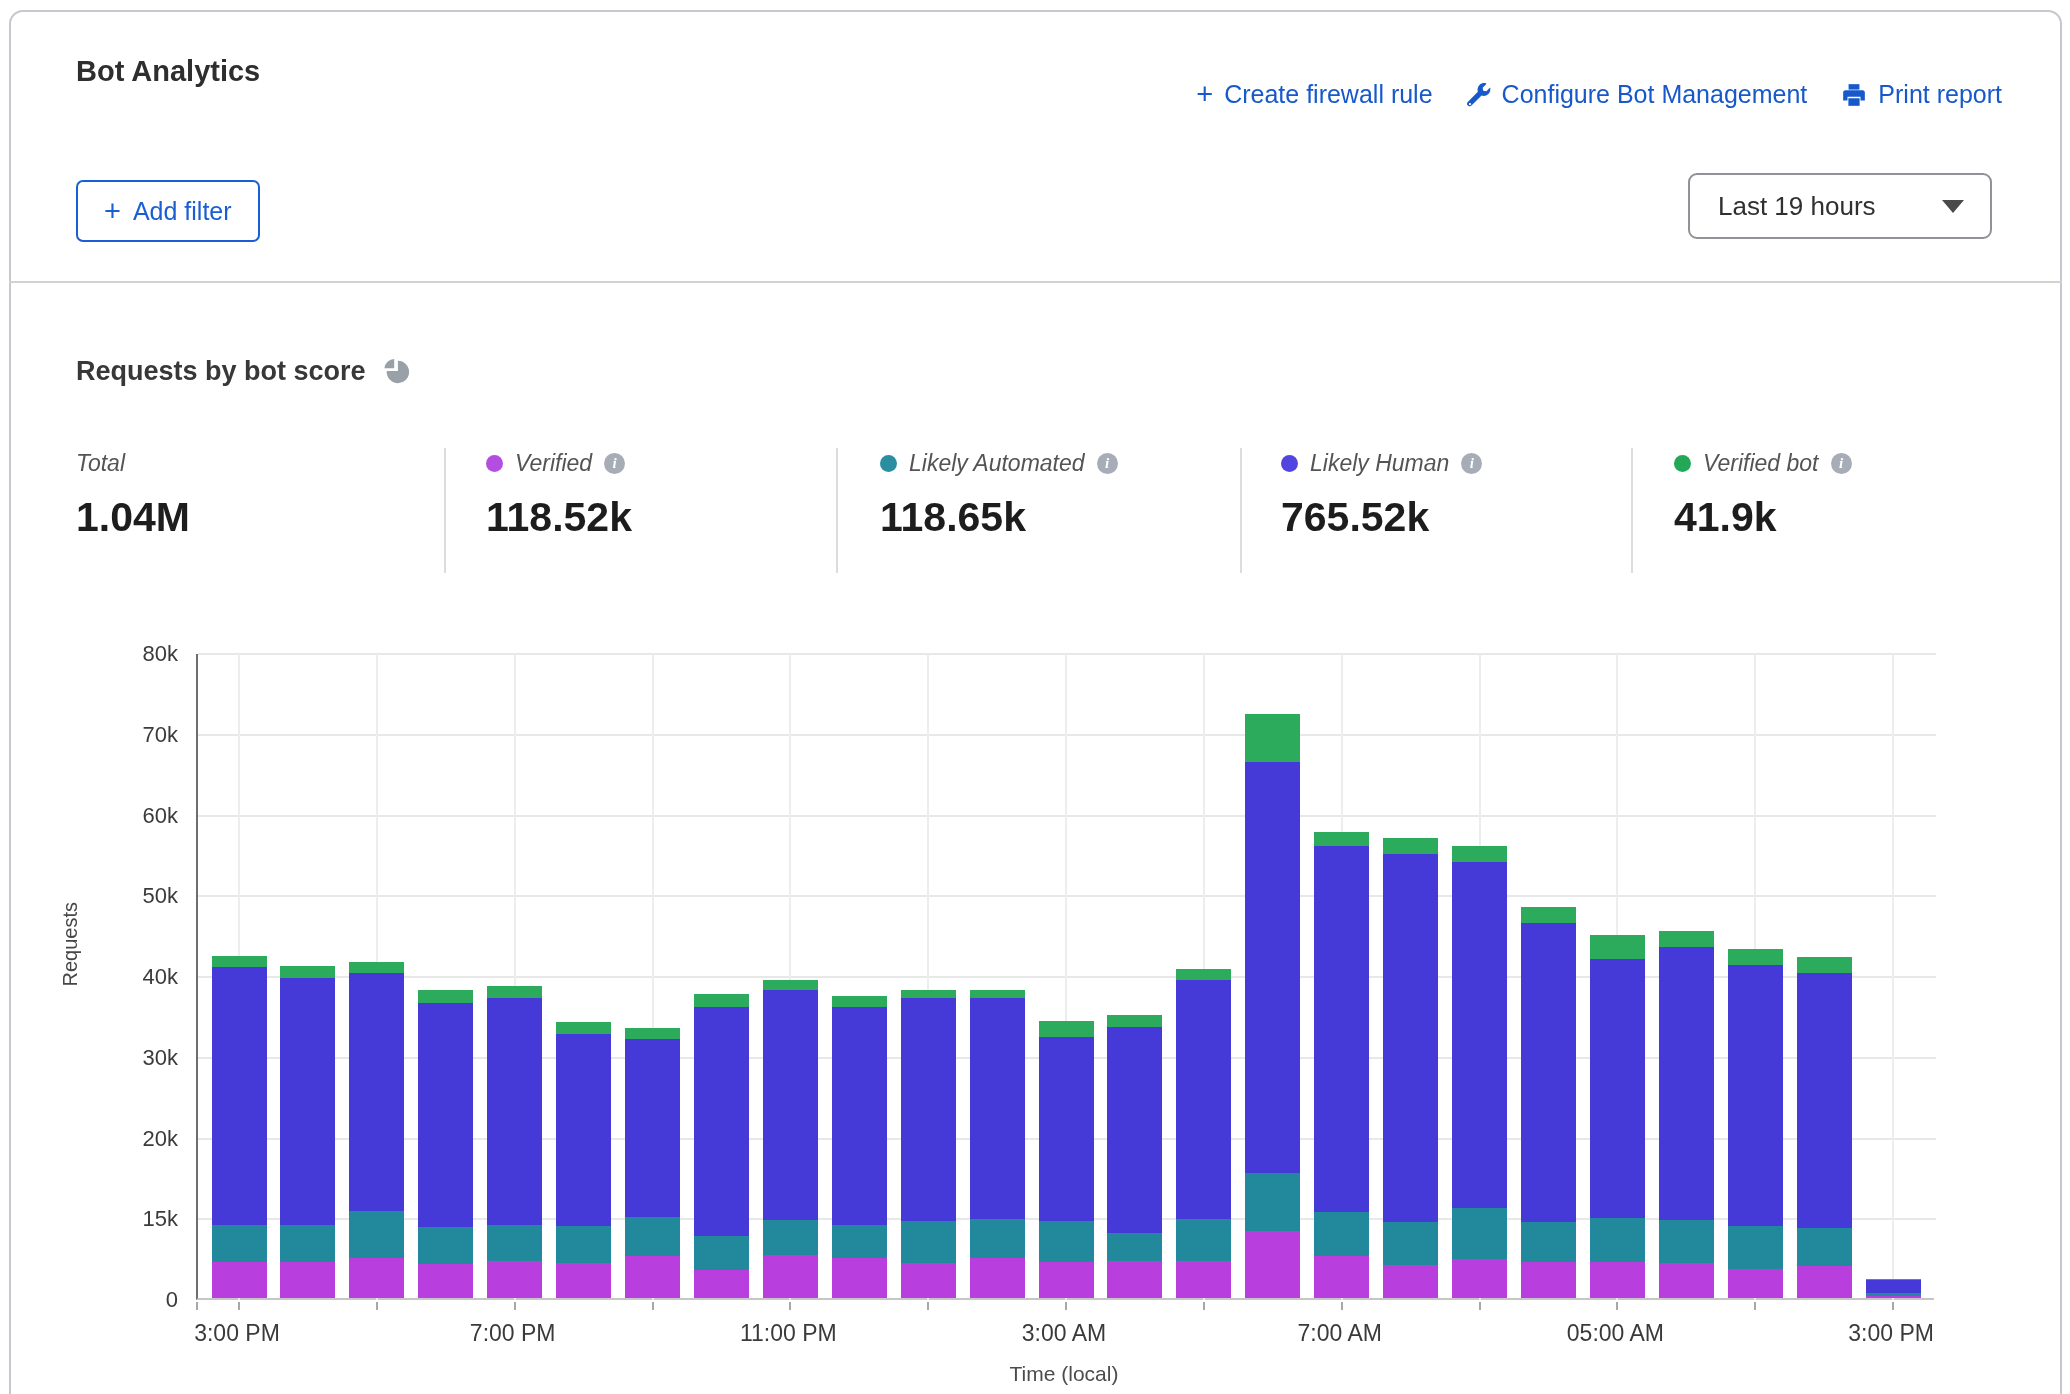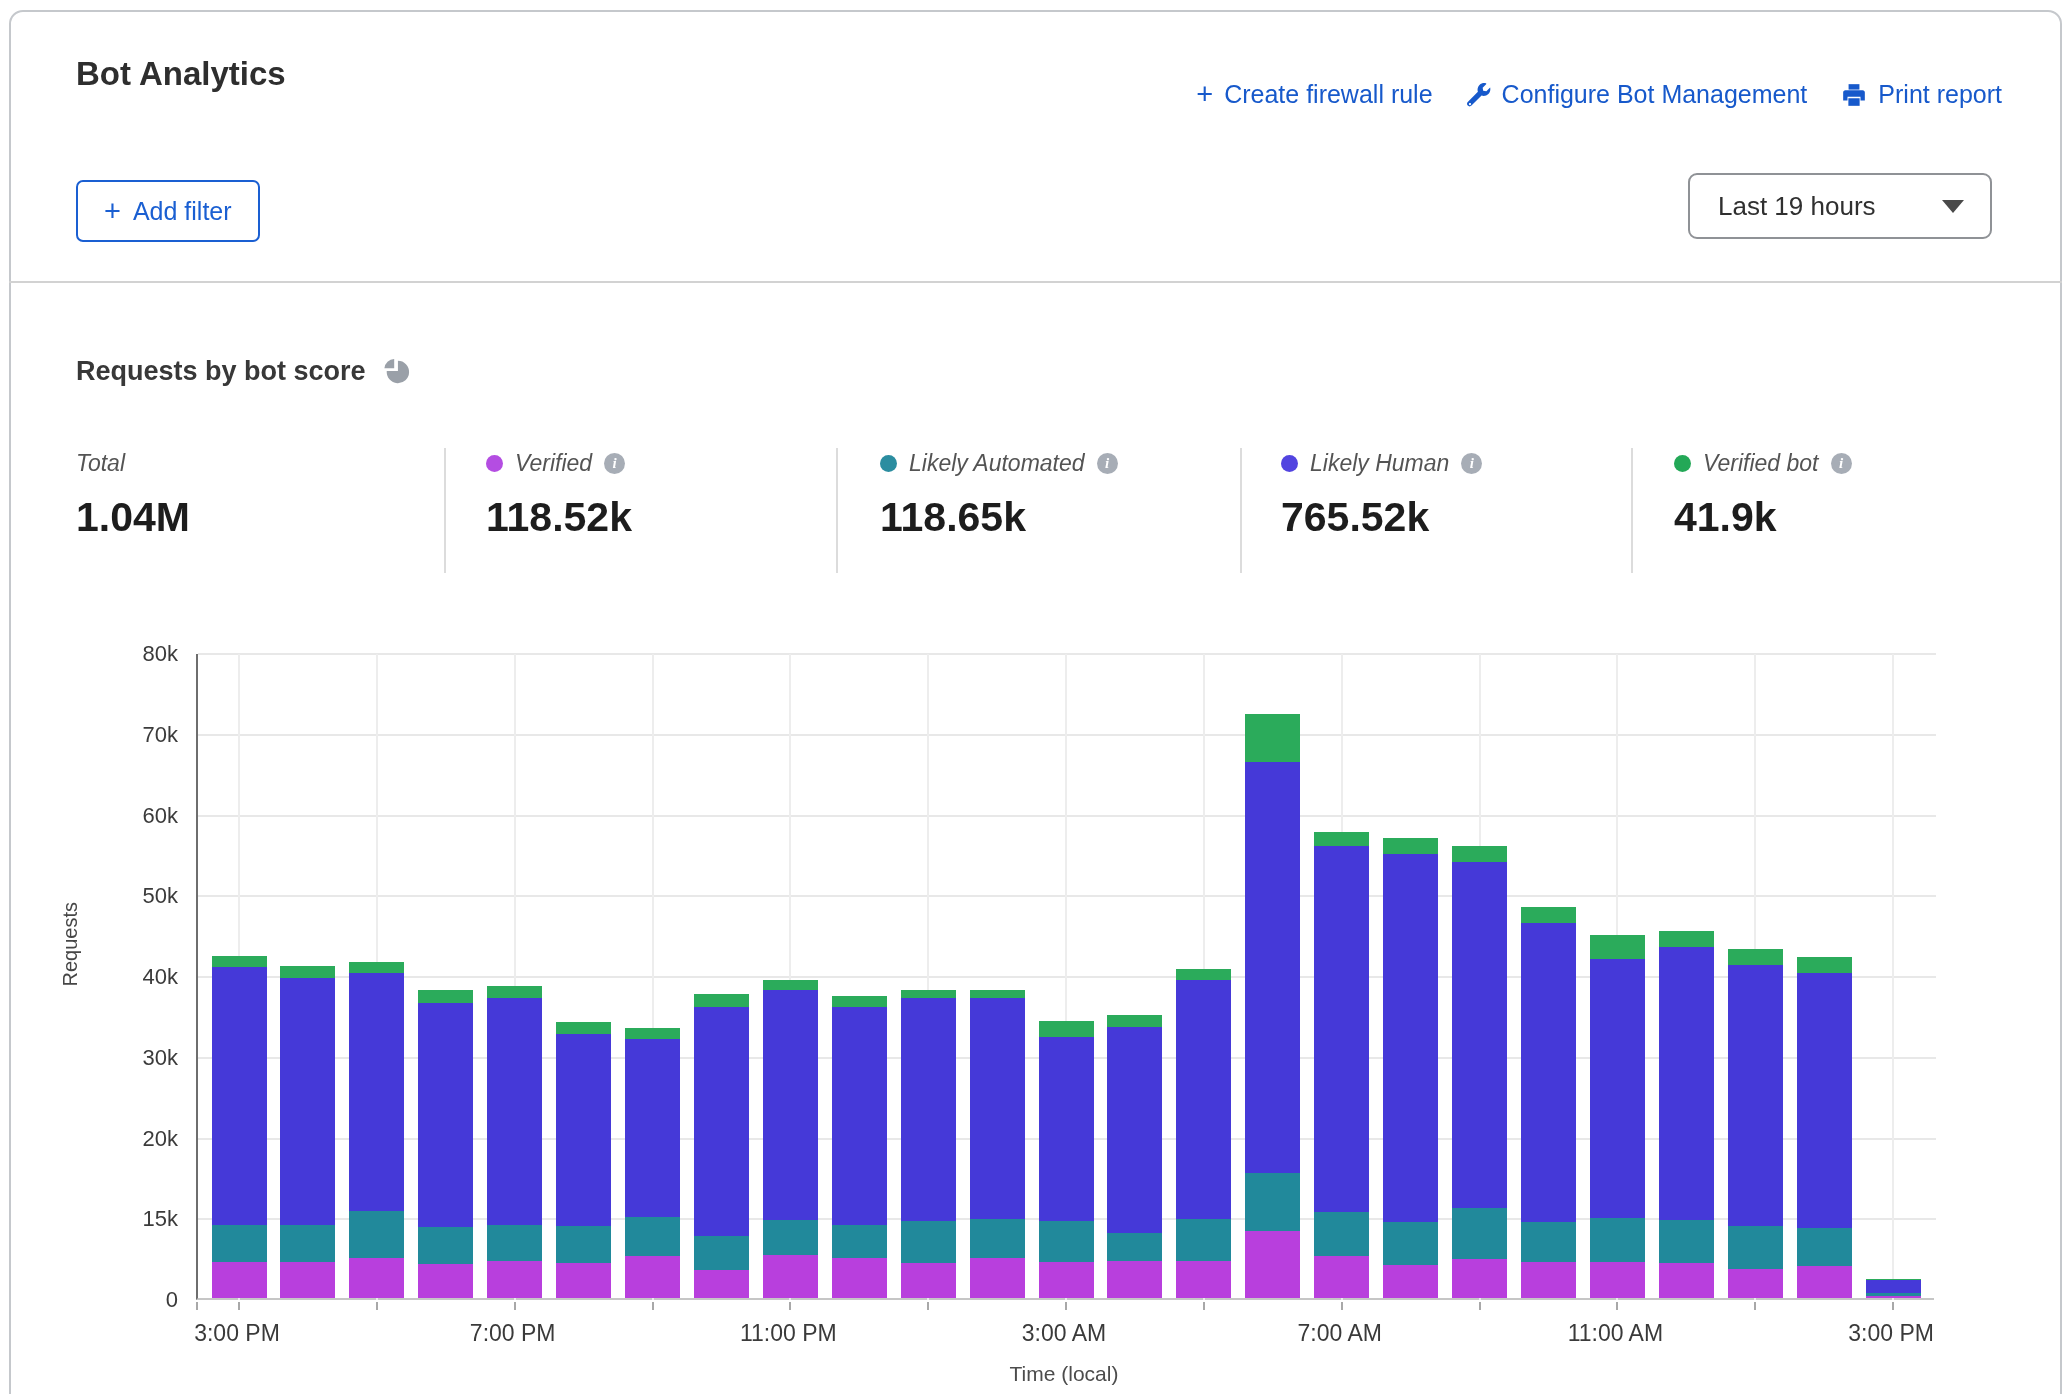--- a/index.html
+++ b/index.html
@@ -5,21 +5,21 @@
   * { margin:0; padding:0; box-sizing:border-box; }
   html,body { width:2070px; height:1394px; background:#fff; overflow:hidden;
     font-family:"Liberation Sans", sans-serif; color:#333; }
   .abs { position:absolute; }
 
   
   .card { left:9px; top:10px; width:2053px; height:1500px;
     border:2px solid #c5c8cc; border-radius:14px 14px 0 0; background:#fff; }
   .divider { left:9px; top:281px; width:2053px; height:2px; background:#d2d2d2; }
 
-  .page-title { left:76px; top:55px; font-size:33px; font-weight:700; color:#2e2e2e; }
+  .page-title { left:76px; top:55px; font-size:29px; font-weight:700; color:#2e2e2e; }
 
   .actions { top:80px; right:68px; display:flex; gap:34px; align-items:center; }
   .action-link { display:flex; align-items:center; gap:11px; color:#1759cb;
     font-size:25px; cursor:pointer; }
   .plus-glyph { font-size:29px; font-weight:400; line-height:1; }
 
   .add-filter { left:76px; top:180px; height:62px; padding:0 26px;
     border:2px solid #1a5fd2; border-radius:7px; color:#1a5fd2; font-size:25px;
     display:flex; align-items:center; gap:12px; background:#fff; cursor:pointer; }
 
@@ -304,16 +304,16 @@
     <div class="abs ytick-label" style="left: 108px; top: 964px;">40k</div>
     <div class="abs ytick-label" style="left: 108px; top: 1044.75px;">30k</div>
     <div class="abs ytick-label" style="left: 108px; top: 1125.5px;">20k</div>
     <div class="abs ytick-label" style="left: 108px; top: 1206.25px;">15k</div>
     <div class="abs ytick-label" style="left: 108px; top: 1287px;">0</div>
     <div class="xlabel" style="left: 157px;">3:00 PM</div>
     <div class="xlabel" style="left: 432.68px;">7:00 PM</div>
     <div class="xlabel" style="left: 708.36px;">11:00 PM</div>
     <div class="xlabel" style="left: 984.04px;">3:00 AM</div>
     <div class="xlabel" style="left: 1259.72px;">7:00 AM</div>
-    <div class="xlabel" style="left: 1535.4px;">11:00 AM</div>
+    <div class="xlabel" style="left: 1535.4px;">05:00 AM</div>
     <div class="xlabel" style="left: 1811.08px;">3:00 PM</div>
   </div>
 <div class="abs x-axis-title">Time (local)</div>
 
 </body></html>

